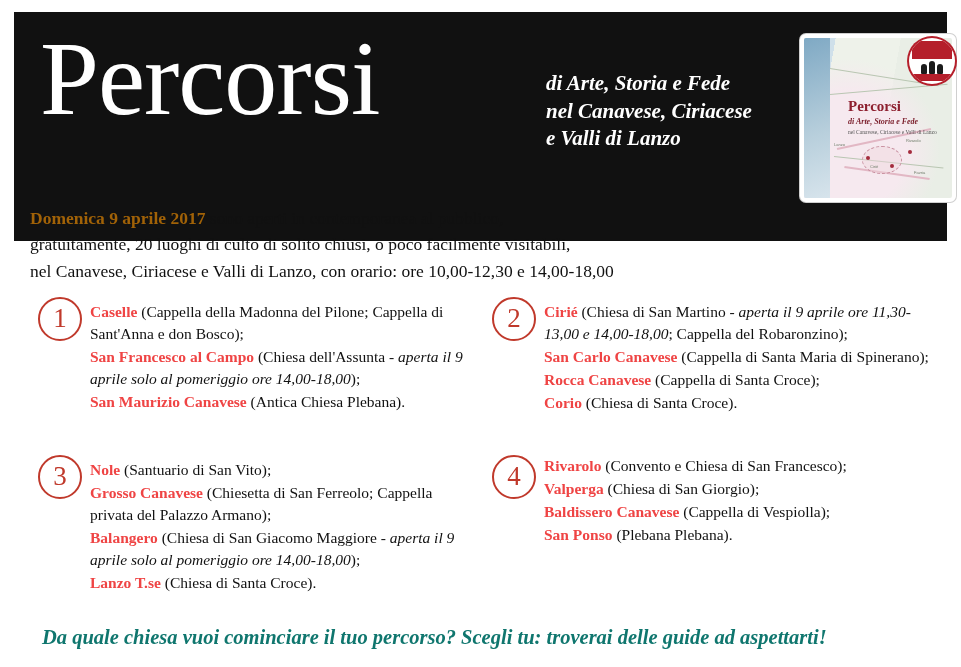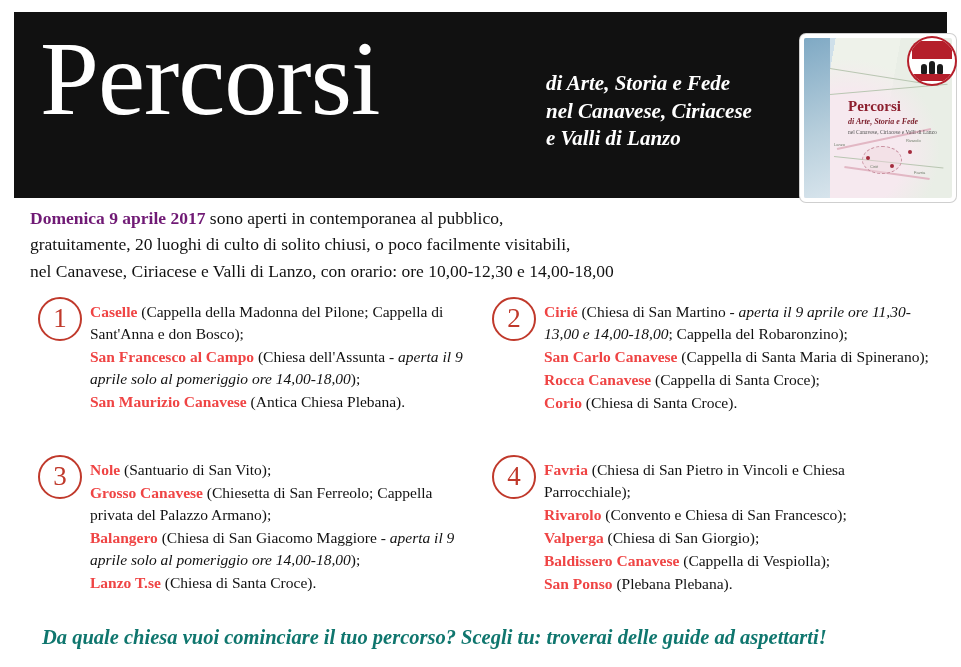--- a/index.html
+++ b/index.html
@@ -19,21 +19,21 @@
     height: 667px;
     background: #ffffff;
   }
 
   
   .banner {
     position: absolute;
     left: 14px;
     top: 12px;
     width: 933px;
-    height: 186px;
+    height: 229px;
     background: #111111;
   }
   .banner-title {
     position: absolute;
     left: 26px;
     top: 14px;
     font-family: "Liberation Serif", serif;
     font-size: 106px;
     line-height: 1;
     color: #ffffff;
@@ -192,21 +192,21 @@
     position: absolute;
     left: 30px;
     top: 205px;
     width: 900px;
     font-family: "Liberation Serif", serif;
     font-size: 17.5px;
     line-height: 1.5;
     color: #111111;
   }
   .intro .date {
-    color: #701a75;
+    color: #a16207;
     font-weight: bold;
   }
   .intro .gratis {
   }
 
   
   .grid {
     position: absolute;
     left: 30px;
     top: 297px;
@@ -377,23 +377,20 @@
         </div>
         <div class="line">
           <span class="place">Lanzo T.se</span><span class="paren"> (Chiesa di Santa Croce).</span>
         </div>
       </div>
     </div>
 
     <div class="item c2 r2">
       <div class="num">4</div>
       <div class="lines">
-        <div class="line first">
-          <span class="place">Favria</span><span class="paren"> (Chiesa di San Pietro in Vincoli e Chiesa Parrocchiale);</span>
-        </div>
         <div class="line">
           <span class="place">Rivarolo</span><span class="paren"> (Convento e Chiesa di San Francesco);</span>
         </div>
         <div class="line">
           <span class="place">Valperga</span><span class="paren"> (Chiesa di San Giorgio);</span>
         </div>
         <div class="line">
           <span class="place">Baldissero Canavese</span><span class="paren"> (Cappella di Vespiolla);</span>
         </div>
         <div class="line">

